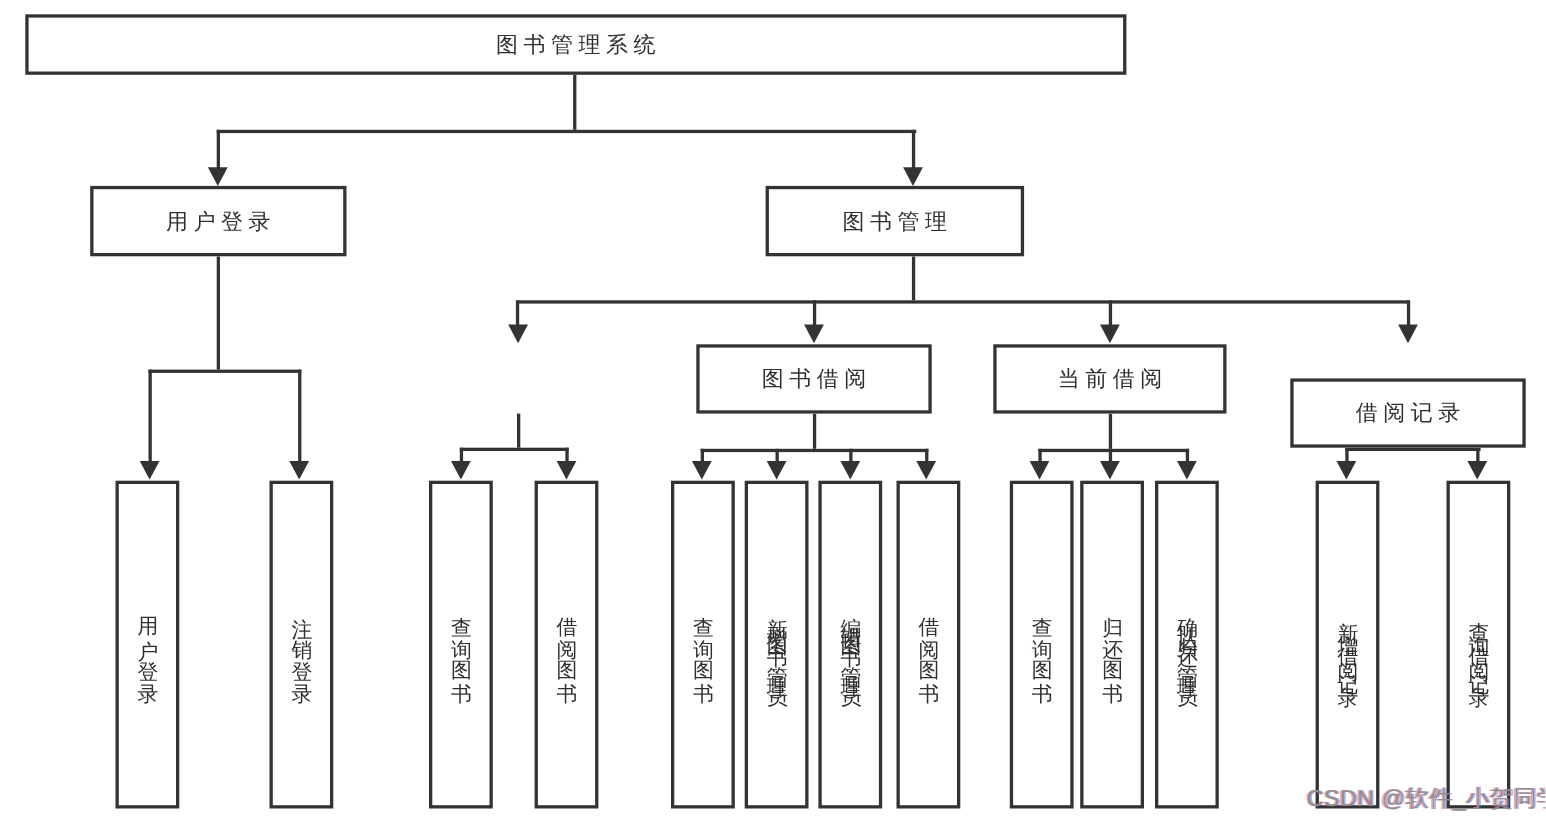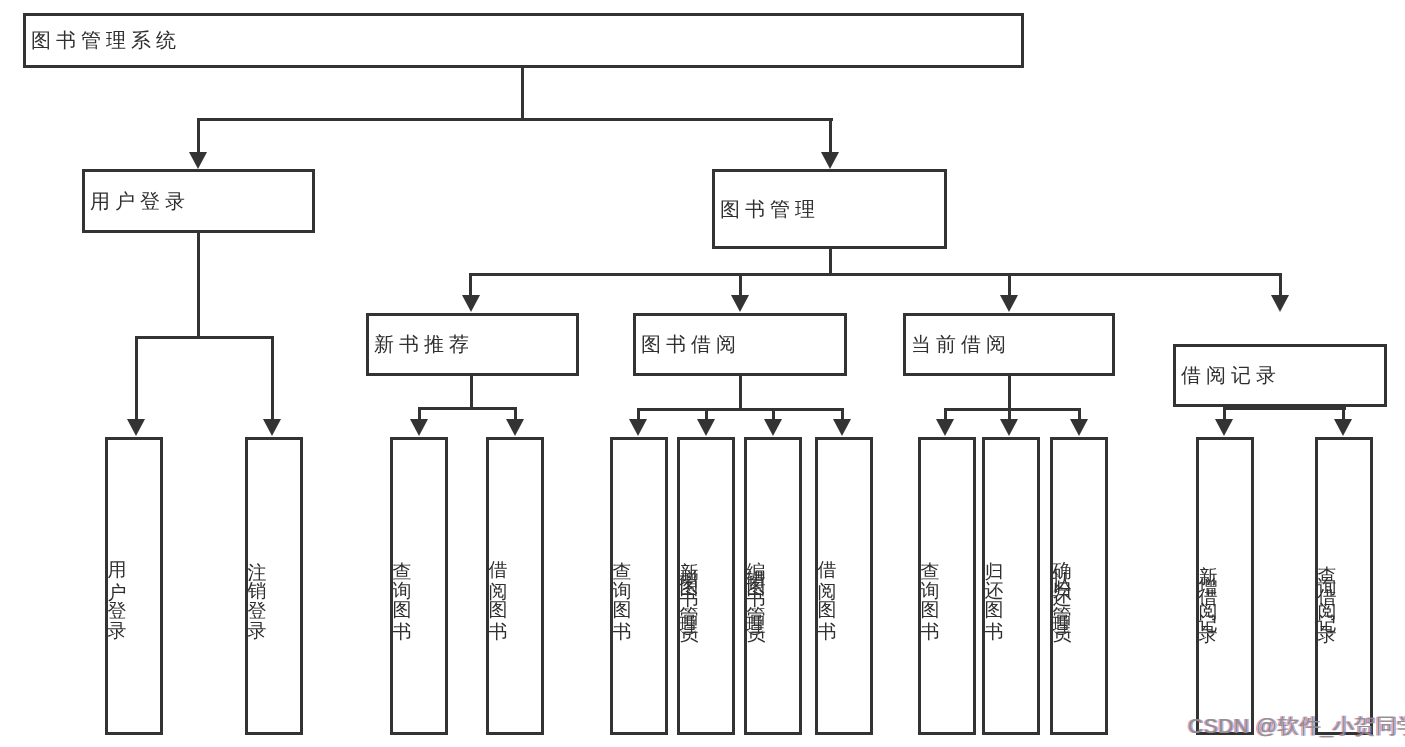--- a/index.html
+++ b/index.html
@@ -4,21 +4,21 @@
 <style>
   html,body{margin:0;padding:0;background:#fff;}
   .canvas{
     position:relative;width:1405px;height:747px;background:#fff;overflow:hidden;
     font-family:"Liberation Sans","DejaVu Sans",sans-serif;
     color:#2f2f2f;
   }
   .box{
     position:absolute;box-sizing:border-box;background:#fff;
     border:3px solid #333;
-    display:flex;align-items:center;justify-content:flex-start;
+    display:flex;align-items:center;justify-content:center;
     z-index:2;
   }
   .hlabel{
     font-size:20px;letter-spacing:5px;text-indent:5px;white-space:nowrap;
   }
   .vbox .vlabel{
     writing-mode:vertical-rl;text-orientation:mixed;
     font-size:19px;line-height:1;white-space:nowrap;
   }
   .ls-wide  .vlabel{letter-spacing:20px;}
@@ -41,27 +41,24 @@
 
 <div class="canvas" style="color: rgb(47, 47, 47); background: rgb(255, 255, 255);">
 
   <div class="box" style="left: 23px; top: 13px; width: 1001px; height: 55px; border-color: rgb(51, 51, 51);">
     <span class="hlabel">图书管理系统</span>
   </div>
 
   <div class="box" style="left: 82px; top: 169px; width: 233px; height: 64px; border-color: rgb(51, 51, 51);">
     <span class="hlabel">用户登录</span>
   </div>
-  <div class="box" style="left: 712px; top: 169px; width: 235px; height: 80px; border-color: rgb(51, 51, 51);">
+  <div class="box" style="left: 696px; top: 169px; width: 235px; height: 64px; border-color: rgb(51, 51, 51);">
     <span class="hlabel">图书管理</span>
   </div>
 
-  <div class="box" style="left: 366px; top: 313px; width: 213px; height: 63px; border-color: rgb(51, 51, 51);">
-    <span class="hlabel">新书推荐</span>
-  </div>
   <div class="box" style="left: 633px; top: 313px; width: 214px; height: 63px; border-color: rgb(51, 51, 51);">
     <span class="hlabel">图书借阅</span>
   </div>
   <div class="box" style="left: 903px; top: 313px; width: 212px; height: 63px; border-color: rgb(51, 51, 51);">
     <span class="hlabel">当前借阅</span>
   </div>
   <div class="box" style="left: 1173px; top: 313px; width: 214px; height: 63px; border-color: rgb(51, 51, 51); margin-top: 31px;">
     <span class="hlabel">借阅记录</span>
   </div>
 

